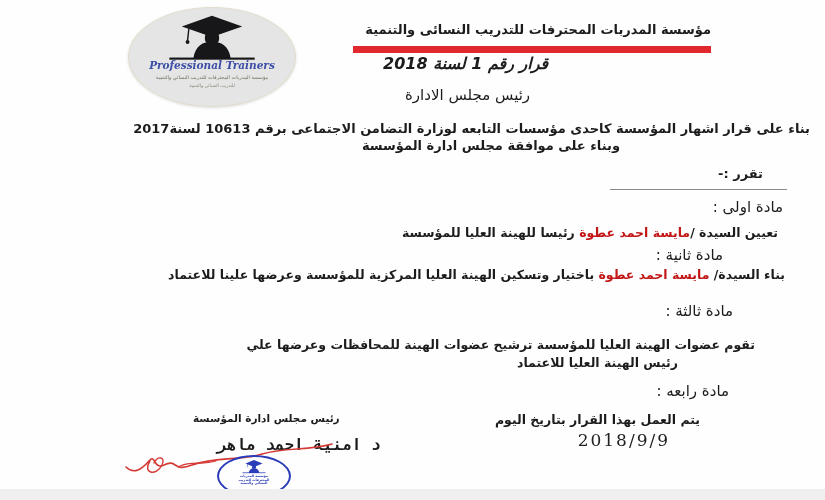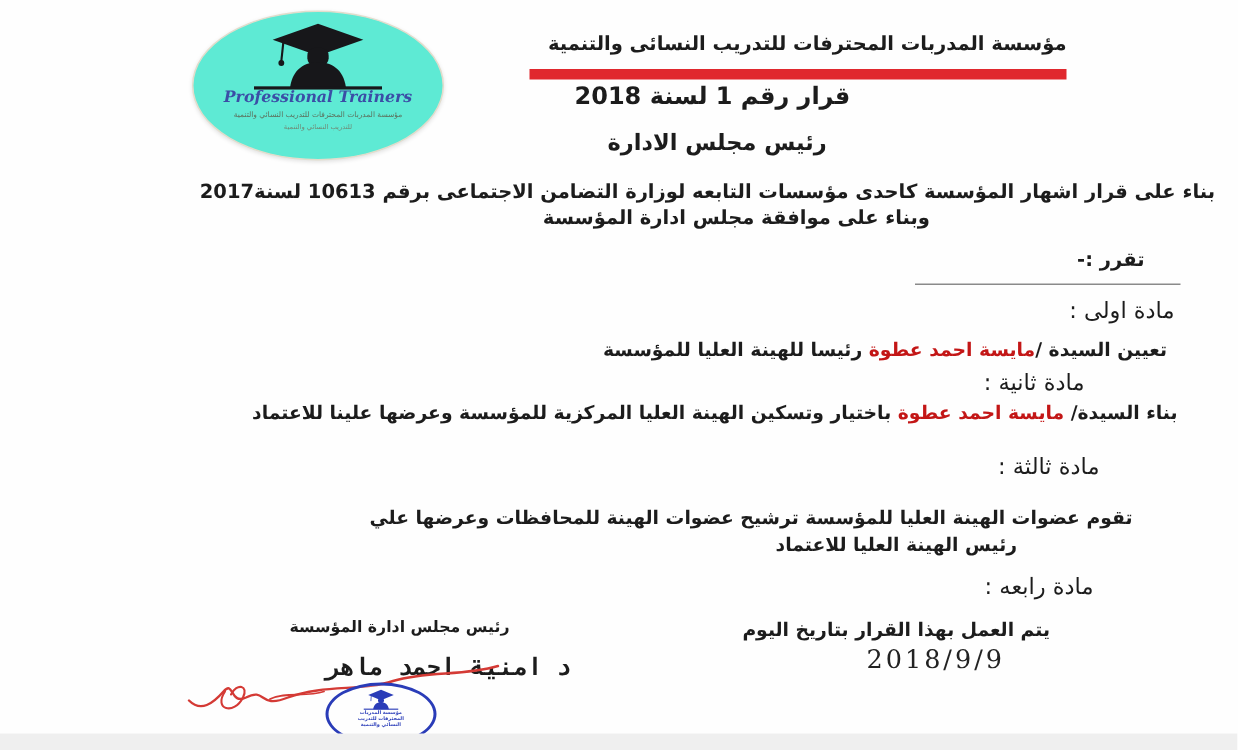--- a/index.html
+++ b/index.html
@@ -8,37 +8,37 @@
     position:relative; width:825px; height:500px; overflow:hidden;
     background:#fefefe; font-family:"DejaVu Sans", sans-serif; color:#1c1c1c;
   }
   .abs { position:absolute; }
   .rtl { direction:rtl; unicode-bidi:embed; }
   .red-name { color:#c31616; }
 
   
   .logo {
     left:128px; top:7px; width:168px; height:100px;
-    background:#5eead4; border:1px solid #e2ddcc; border-radius:50%;
+    background:#e5e5e5; border:1px solid #e2ddcc; border-radius:50%;
     box-shadow:0 1px 3px rgba(0,0,0,.12);
     display:flex; flex-direction:column; align-items:center; overflow:hidden;
   }
   .logo svg { display:block; margin-top:6px; }
   .logo-en {
     font-family:"DejaVu Serif", serif; font-style:italic; font-weight:bold;
     font-size:10.5px; color:#3b4ea6; line-height:1; margin-top:-2px;
   }
   .logo-ar1 { font-size:5px; color:#5d5b48; margin-top:3px; opacity:.85; white-space:nowrap; }
   .logo-ar2 { font-size:4.5px; color:#74725e; margin-top:3px; opacity:.8; white-space:nowrap; }
 
   
   .org-name { right:114px; top:22px; font-size:13px; font-weight:bold; white-space:nowrap; }
   .red-bar  { left:353px; top:46px; width:358px; height:7px; background:#e0282e; }
-  .decree-title { left:383px; top:54px; font-size:16px; font-weight:bold; white-space:nowrap; }
-  .issuer       { left:405px; top:86px; font-size:15px; font-weight:bold; white-space:nowrap; }
+  .decree-title { left:383px; top:54px; font-size:16px; font-weight:bold; white-space:nowrap;font-style:italic; }
+  .issuer       { left:405px; top:86px; font-size:15px; font-weight:normal; white-space:nowrap; }
 
   
   .pre1 { right:15px;  top:121px; font-size:13px; font-weight:bold; white-space:nowrap; }
   .pre2 { right:205px; top:138px; font-size:13px; font-weight:bold; white-space:nowrap; }
   .decide { right:62px; top:166px; font-size:13px; font-weight:bold; white-space:nowrap; }
   .divider { left:610px; top:189px; width:177px; height:1px; background:#8a8a8a; }
 
   
   .a-title { font-size:15px; font-weight:normal; white-space:nowrap; }
   .a-body  { font-size:12.5px; font-weight:bold; white-space:nowrap; }

